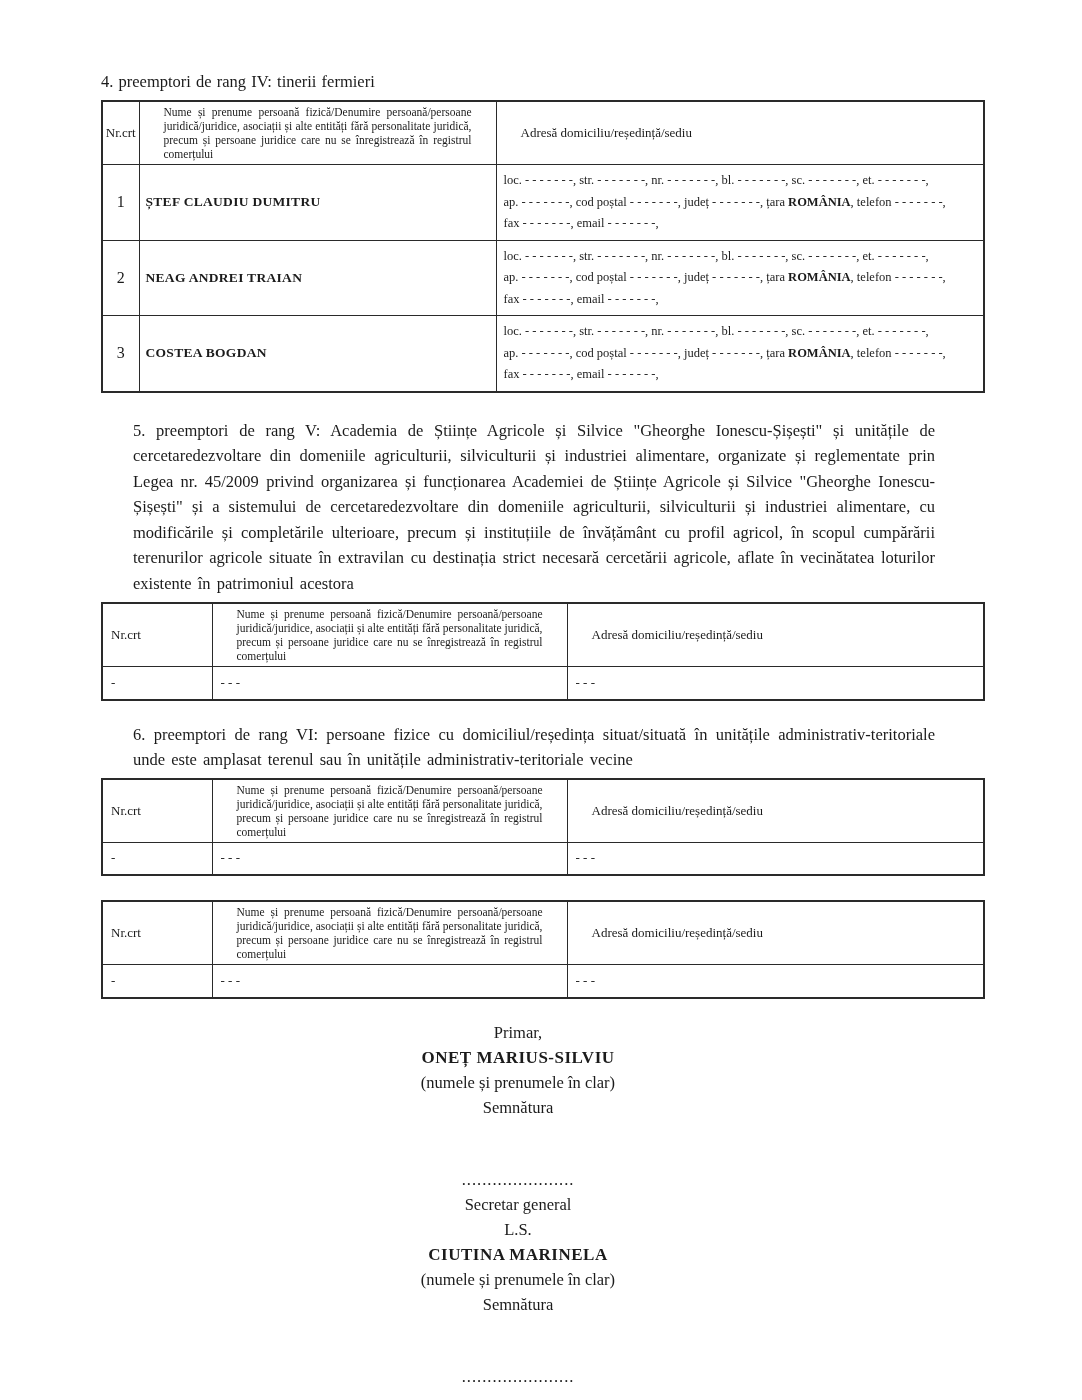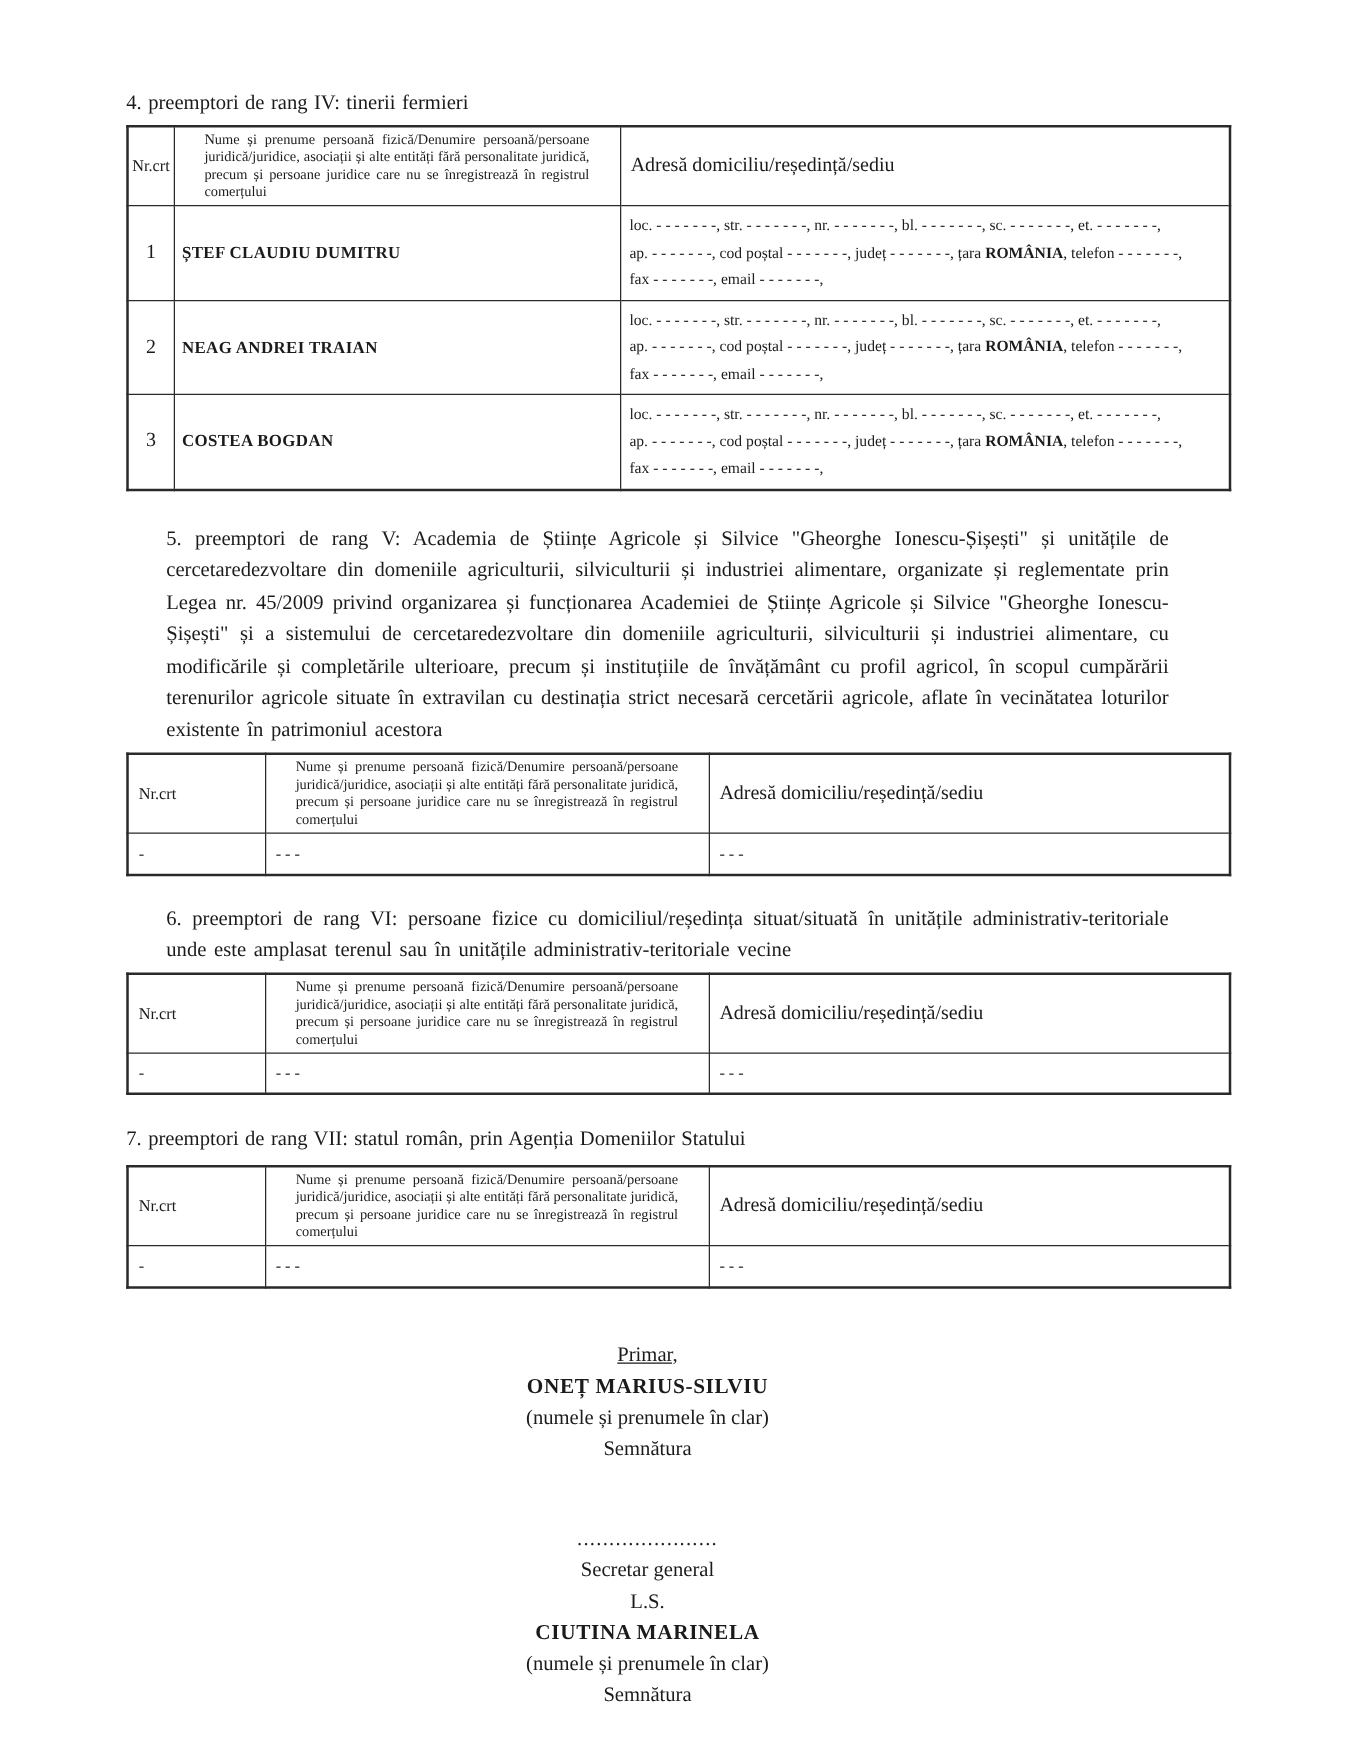--- a/index.html
+++ b/index.html
@@ -27,37 +27,37 @@
 
   
   .tg .c-nr   { width:110px; text-align:left; padding-left:8px; }
   .tg .c-name { width:355px; }
   .tg .c-addr { width:417px; }
   .tg tr.head td { height:48px; }
   .tg tr.body td { height:33px; }
 
   .hdr-nr   { font-size:13px; }
   .hdr-name { font-size:11.5px; line-height:14px; text-align:justify; padding:3px 24px; }
-  .hdr-addr { font-size:16px; padding-left:8px; }
+  .hdr-addr { font-size:13px; padding-left:24px; }
 
   .cell-name { font-weight:bold; font-size:13.5px; padding-left:6px; letter-spacing:.3px; }
   .cell-addr { font-size:12.5px; line-height:21.5px; padding:5px 7px; white-space:nowrap; }
   .cell-empty { font-size:13px; padding-left:8px; }
   .country { font-weight:bold; }
 
   .sec { margin-top:0; }
   .gap-after-t4   { margin-top:25px; }
   .tbl-after-para { margin-top:6px; }
   .sec6 { margin-top:21px; }
   .tbl-after-p6   { margin-top:5px; }
   .sec7 { margin-top:24px; }
   .sec7 .heading { margin-bottom:10px; }
 
   .sig-area { text-align:center; font-size:16.5px; line-height:25px; }
-  .sig-area .first { margin-top:40px;text-decoration:underline; }
+  .sig-area .first { margin-top:21px; }
   .sig-name { font-weight:bold; font-size:17px; letter-spacing:.5px; }
   .dots { margin-top:47px; letter-spacing:1px; }
 </style>
 </head>
 <body>
 
 <div class="page">
 
   <div class="sec">
     <p class="heading">4. preemptori de rang IV: tinerii fermieri</p>
@@ -129,21 +129,20 @@
       <tr class="body">
         <td class="c-nr cell-empty">-</td>
         <td class="c-name cell-empty">- - -</td>
         <td class="c-addr cell-empty">- - -</td>
       </tr>
     </tbody>
       </table>
   </div>
 
   <div class="sec sec7">
-    <p class="heading">7. preemptori de rang VII: statul român, prin Agenția Domeniilor Statului</p>
     <table class="tbl tg">
       <tbody>
           <tr class="head">
         <td class="c-nr hdr-nr">Nr.crt</td>
         <td class="c-name hdr-name">Nume și prenume persoană fizică/Denumire persoană/persoane juridică/juridice, asociații și alte entități fără personalitate juridică, precum și persoane juridice care nu se înregistrează în registrul comerțului</td>
         <td class="c-addr hdr-addr">Adresă domiciliu/reședință/sediu</td>
       </tr>
       <tr class="body">
         <td class="c-nr cell-empty">-</td>
         <td class="c-name cell-empty">- - -</td>

